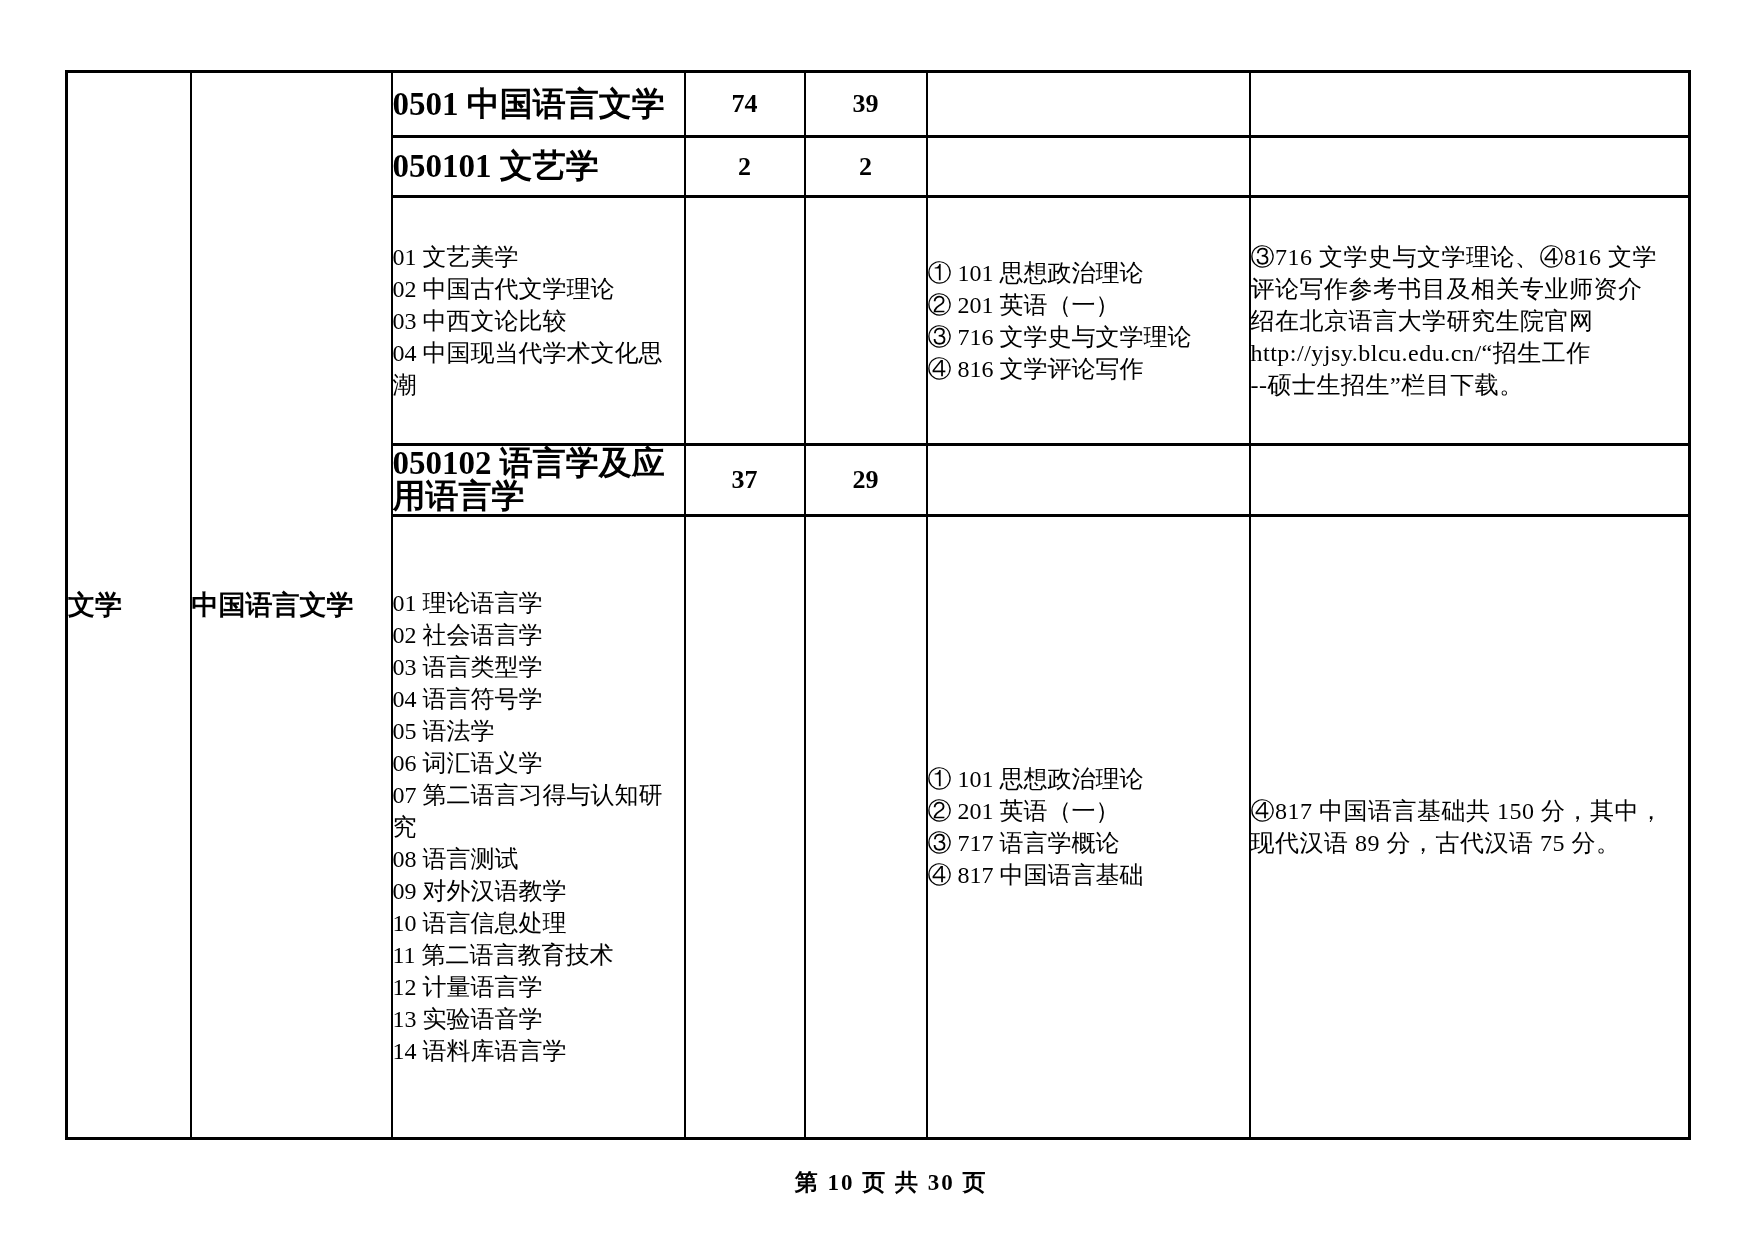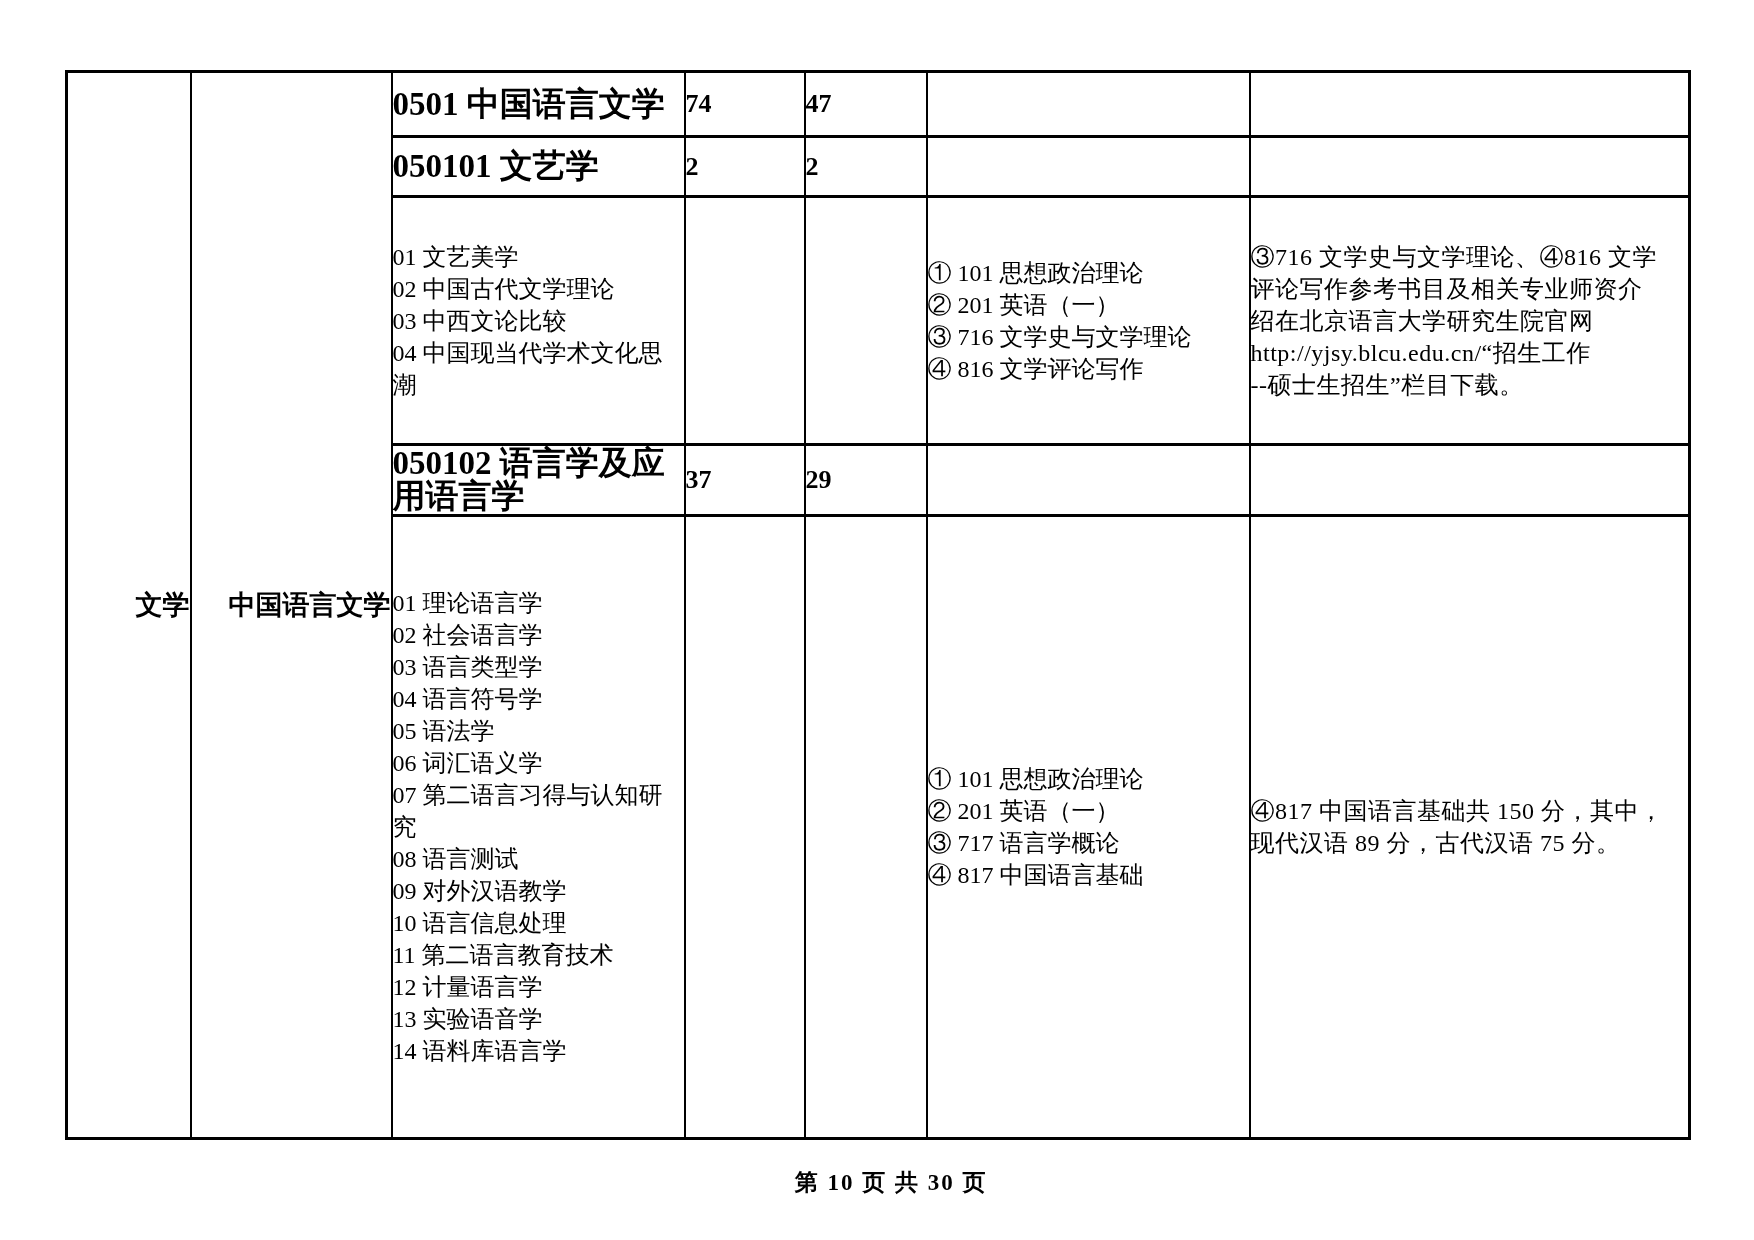--- a/index.html
+++ b/index.html
@@ -11,23 +11,23 @@
   table.adm {
     position:absolute; left:65px; top:70px; width:1623px;
     border-collapse:collapse; table-layout:fixed;
     border:3px solid #000;
   }
   table.adm td {
     border:2px solid #000;
     border-top-width:3px; border-bottom-width:3px;
     padding:0; vertical-align:middle; overflow:hidden;
   }
-  td.cat  { text-align:right; font-weight:bold; font-size:27px; }
+  td.cat  { text-align:left; font-weight:bold; font-size:27px; }
   td.title{ font-weight:bold; font-size:33px; line-height:33px; padding:4px 8px; }
-  td.num  { text-align:left; font-weight:bold; font-size:26px; }
+  td.num  { text-align:center; font-weight:bold; font-size:26px; }
   td.detail{
     vertical-align:top; font-size:24px; line-height:32px;
     padding:6px 9px; white-space:pre-line;
   }
   td.note { letter-spacing:0.5px;margin-left:36px; }
   .footer {
     position:absolute; left:14px; top:1167px; width:1754px;
     text-align:center; font-size:23px; font-weight:bold; letter-spacing:2px;
   }
 </style>
@@ -46,21 +46,21 @@
       <col style="width:323px">
       <col style="width:440px">
     </colgroup>
 
     <tbody>
         <tr style="height:65px">
       <td class="cat" rowspan="5">文学</td>
       <td class="cat" rowspan="5">中国语言文学</td>
       <td class="title">0501  中国语言文学</td>
       <td class="num">74</td>
-      <td class="num">47</td>
+      <td class="num">39</td>
       <td></td>
       <td></td>
     </tr>
 
     <tr style="height:60px">
       <td class="title">050101 文艺学</td>
       <td class="num">2</td>
       <td class="num">2</td>
       <td></td>
       <td></td>

